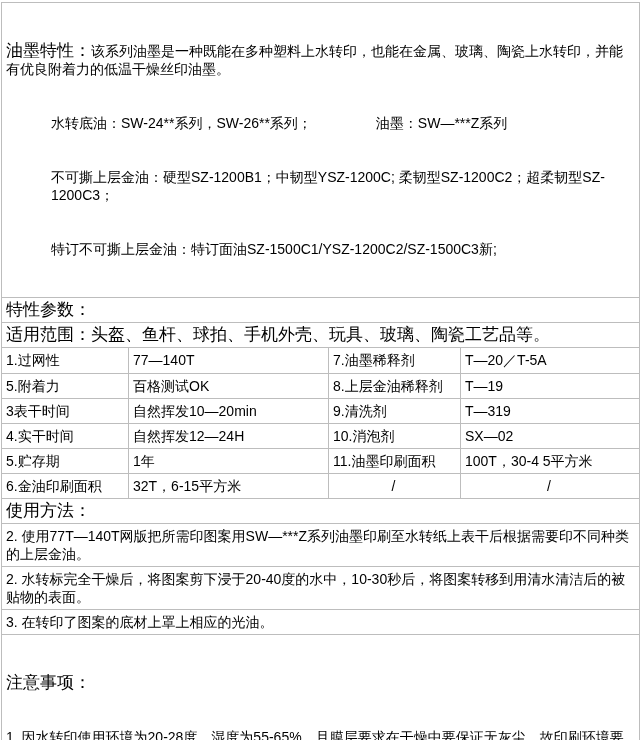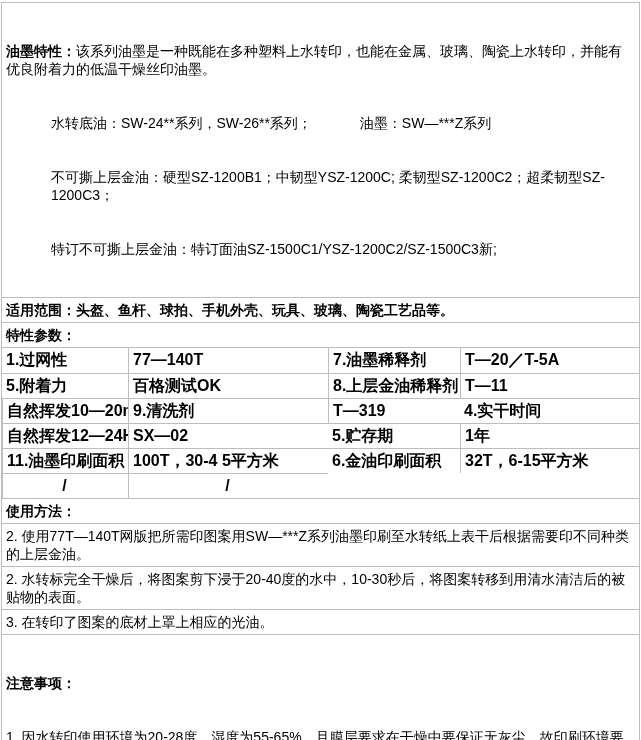--- a/index.html
+++ b/index.html
@@ -19,78 +19,79 @@
   }
   .doc > div { border-top: 1px solid #bdbdbd; }
   .doc > div:first-child { border-top: none; }
 
   .sec {
     padding: 3px 4px;
     font-size: 14px;
     line-height: 18px;
     white-space: pre-wrap;
   }
-  .bold { font-weight: bold; font-size: 14px; }
+  .bold { font-weight: normal; font-size: 17px; }
   .indent { padding-left: 45px; }
-  .gap { margin-left: 48px; text-align: center; }
+  .gap { margin-left: 64px; text-align: center; }
   .two-line { min-height: 36px; }
 
   .grid {
     display: grid;
     grid-template-columns: 126px 200px 132px auto;
   }
   .cell {
     box-sizing: border-box;
     height: 25px;
     line-height: 24px;
-    font-size: 16px;
+    font-size: 14px;
     padding: 0 2px 0 4px;
     overflow: hidden;
     white-space: pre;
     border-left: 1px solid #bdbdbd;
     border-top: 1px solid #bdbdbd;
-    font-weight: bold;
   }
   .cell.c0 { border-left: none; }
   .cell.r0 { border-top: none; }
   .cell.center { text-align: center; padding-left: 0; }
 </style>
 </head>
 <body>
 
 <div class="doc">
 
   <div class="sec">
     <div><b class="bold">油墨特性：</b><span>该系列油墨是一种既能在多种塑料上水转印，也能在金属、玻璃、陶瓷上水转印，并能有优良附着力的低温干燥丝印油墨。</span></div>
     <div class="indent"><span>水转底油：SW-24**系列，SW-26**系列；</span><span class="gap">油墨：SW—***Z系列</span></div>
     <div class="indent">不可撕上层金油：硬型SZ-1200B1；中韧型YSZ-1200C; 柔韧型SZ-1200C2；超柔韧型SZ-1200C3；</div>
     <div class="indent">特订不可撕上层金油：特订面油SZ-1500C1/YSZ-1200C2/SZ-1500C3新;</div>
   </div>
 
+  <div class="sec bold">特性参数：</div>
+
   <div class="sec bold"><span>适用范围：</span><span>头盔、鱼杆、球拍、手机外壳、玩具、玻璃、陶瓷工艺品等。</span></div>
-
-  <div class="sec bold">特性参数：</div>
 
   <div class="grid">
     <div class="cell c0 r0">1.过网性</div>
     <div class="cell r0">77—140T</div>
     <div class="cell r0">7.油墨稀释剂</div>
     <div class="cell r0">T—20／T-5A</div>
 
     <div class="cell c0">5.附着力</div>
     <div class="cell">百格测试OK</div>
     <div class="cell">8.上层金油稀释剂</div>
-    <div class="cell">T—11</div>
+    <div class="cell">T—19</div>
 
+    <div class="cell c0">3表干时间</div>
     <div class="cell">自然挥发10—20min</div>
     <div class="cell">9.清洗剂</div>
     <div class="cell">T—319</div>
 
     <div class="cell c0">4.实干时间</div>
     <div class="cell">自然挥发12—24H</div>
+    <div class="cell">10.消泡剂</div>
     <div class="cell">SX—02</div>
 
     <div class="cell c0">5.贮存期</div>
     <div class="cell">1年</div>
     <div class="cell">11.油墨印刷面积</div>
     <div class="cell">100T，30-4 5平方米</div>
 
     <div class="cell c0">6.金油印刷面积</div>
     <div class="cell">32T，6-15平方米</div>
     <div class="cell center">/</div>

